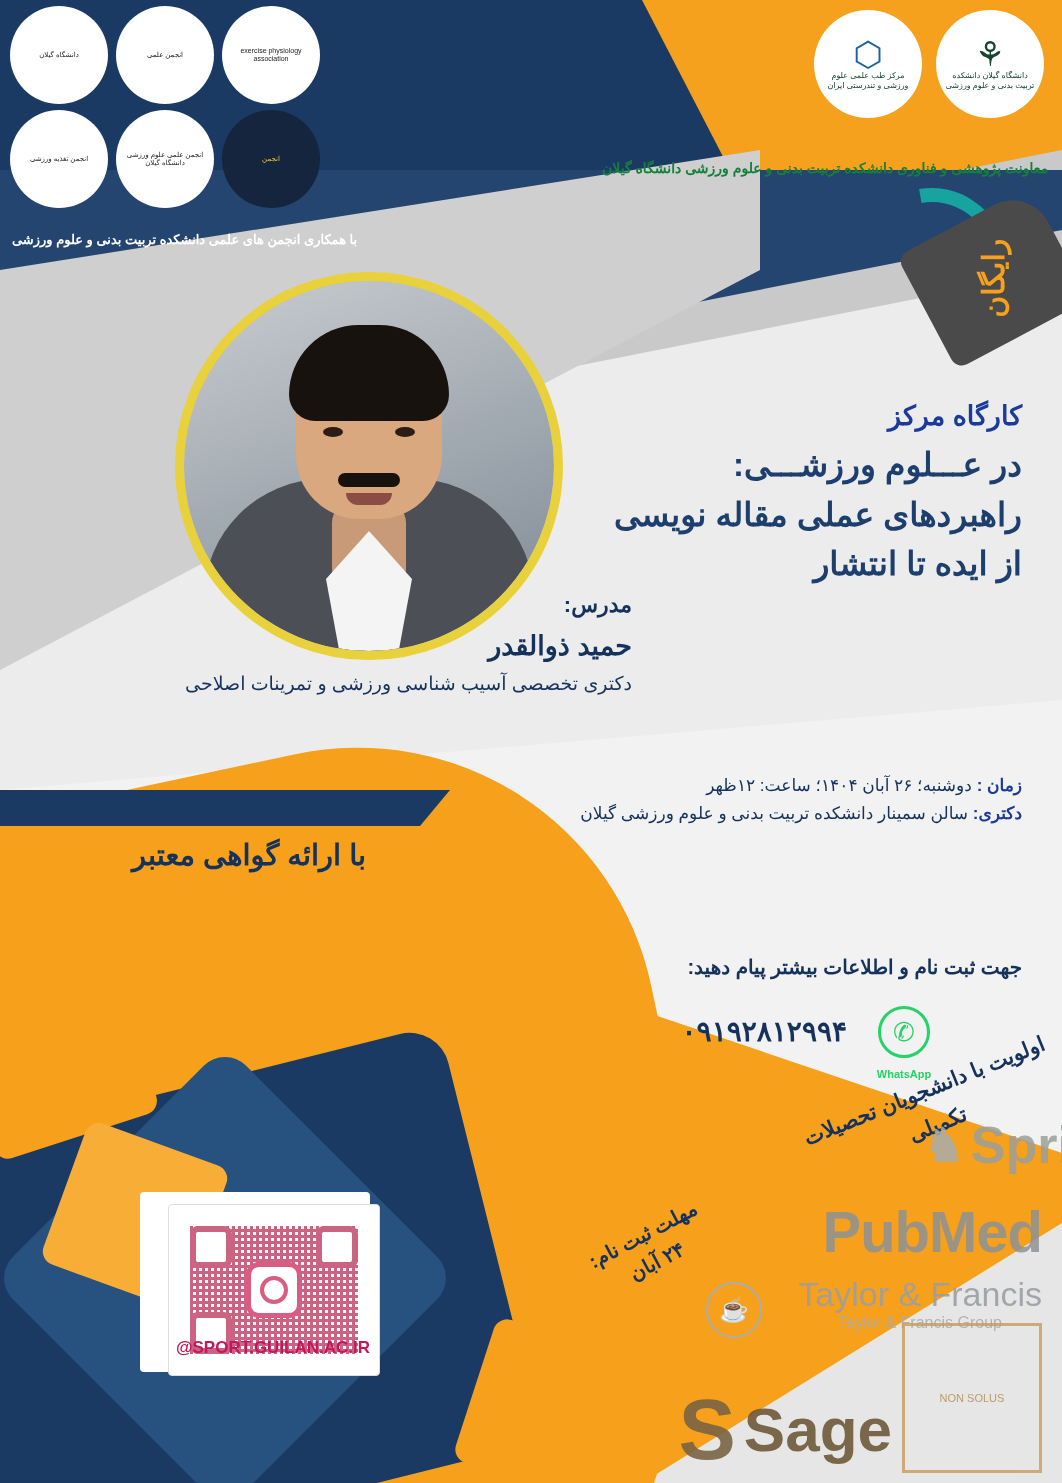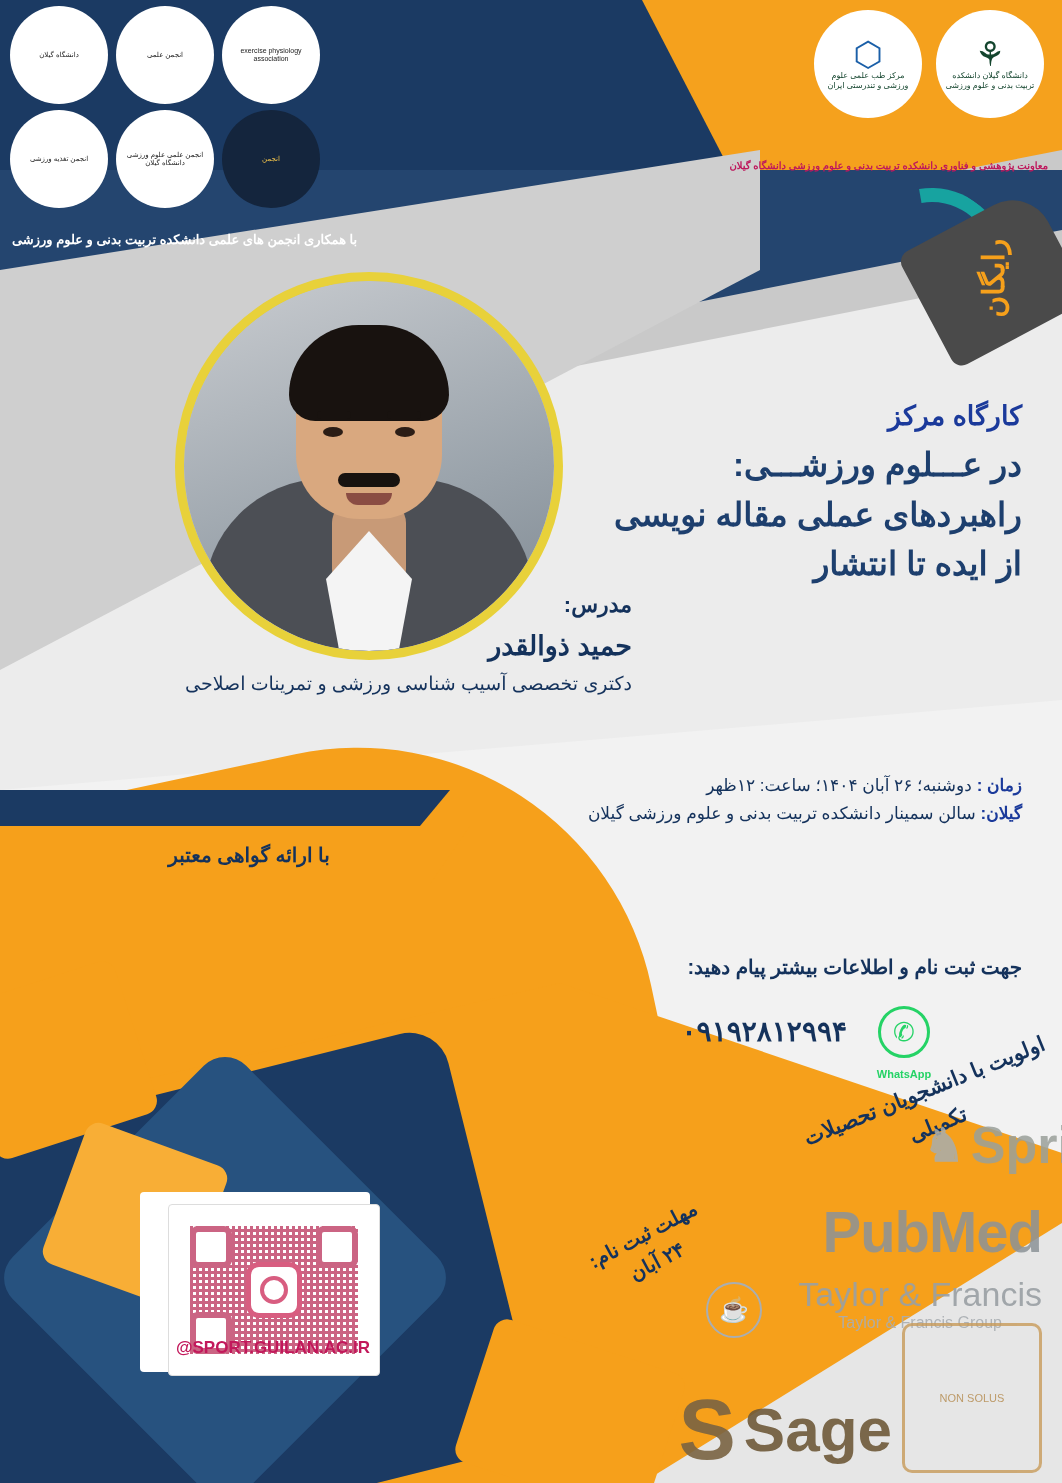--- a/index.html
+++ b/index.html
@@ -80,21 +80,21 @@
   .logo-right{position:absolute;top:10px;display:flex;gap:14px;right:18px;}
   .rlogo{
     width:108px;height:108px;border-radius:50%;background:#fff;
     display:flex;flex-direction:column;align-items:center;justify-content:center;
     font-size:8px;color:#14452e;text-align:center;line-height:1.2;padding:6px;box-sizing:border-box;
   }
   .rlogo .glyph{font-size:34px;line-height:1;}
   .rlogo.icsh .glyph{color:#1a5fa8;}
 
   .hdr-right-text{
-    position:absolute;right:14px;top:160px;color:#be185d;font-size:10px;
+    position:absolute;right:14px;top:160px;color:#15803d;font-size:14px;
     font-weight:700;text-align:right;direction:rtl;
   }
   .hdr-left-text{
     position:absolute;left:12px;top:232px;color:#ffffff;font-size:13px;
     direction:rtl;text-align:right;font-weight:700;
   }
 
   
   .tag{
     position:absolute;right:-6px;top:214px;width:150px;height:128px;background:#4a4a4a;
@@ -171,21 +171,21 @@
   .cert-navy{
     position:absolute;left:0;top:790px;width:450px;height:48px;background:#1b3a63;
     clip-path:polygon(0 0,450px 0,410px 100%,0 100%);
   }
   .cert-orange{
     position:absolute;left:0;top:826px;width:470px;height:58px;background:#f6a01b;
     clip-path:polygon(0 0,470px 0,430px 100%,0 100%);
     display:flex;align-items:center;justify-content:center;
   }
   .cert-orange span{
-    color:#14325c;font-size:20px;font-weight:bold;direction:rtl;padding-left:28px;
+    color:#14325c;font-size:29px;font-weight:bold;direction:rtl;padding-left:28px;
   }
 
   
   .reg-line{
     position:absolute;right:40px;top:955px;color:#14325c;font-size:20px;font-weight:bold;direction:rtl;
   }
   .phone{
     position:absolute;right:215px;top:1015px;color:#14325c;font-size:28px;font-weight:bold;
     direction:ltr;letter-spacing:1px;
   }
@@ -265,21 +265,21 @@
     color:#a9aeb2;font-size:24px;
   }
   .pub-sage{
     position:absolute;right:170px;bottom:18px;color:#6f5a3a;font-size:62px;font-weight:bold;
     direction:ltr;display:flex;align-items:center;gap:8px;opacity:.9;
   }
   .pub-sage .s{
     font-size:86px;color:#7a6442;line-height:.8;
   }
   .pub-crest{
-    position:absolute;right:20px;bottom:10px;width:140px;height:150px;border-radius:10px;
+    position:absolute;right:20px;bottom:10px;width:140px;height:150px;border-radius:0;
     border:3px solid #c89b5a;opacity:.8;display:flex;align-items:center;justify-content:center;
     color:#b3884a;font-size:11px;text-align:center;padding:6px;box-sizing:border-box;
   }
 </style>
 </head>
 <body>
 
 <div class="poster">
 
   <div class="bg-base"></div>
@@ -367,21 +367,21 @@
   <div class="teacher-label">مدرس:</div>
   <div class="teacher-name">حمید ذوالقدر</div>
   <div class="teacher-desc">دکتری تخصصی آسیب شناسی ورزشی و تمرینات اصلاحی</div>
 
   <div class="info">
     <div>
       <b>زمان :</b>
       <span>دوشنبه؛ ۲۶ آبان ۱۴۰۴؛ ساعت: ۱۲ظهر</span>
     </div>
     <div>
-      <b>گیلان:</b>
+      <b>دکتری:</b>
       <span>سالن سمینار دانشکده تربیت بدنی و علوم ورزشی گیلان</span>
     </div>
   </div>
 
   <div class="cert-navy"></div>
   <div class="cert-orange">
     <span>با ارائه گواهی معتبر</span>
   </div>
 
   <div class="reg-line">جهت ثبت نام و اطلاعات بیشتر پیام دهید:</div>

